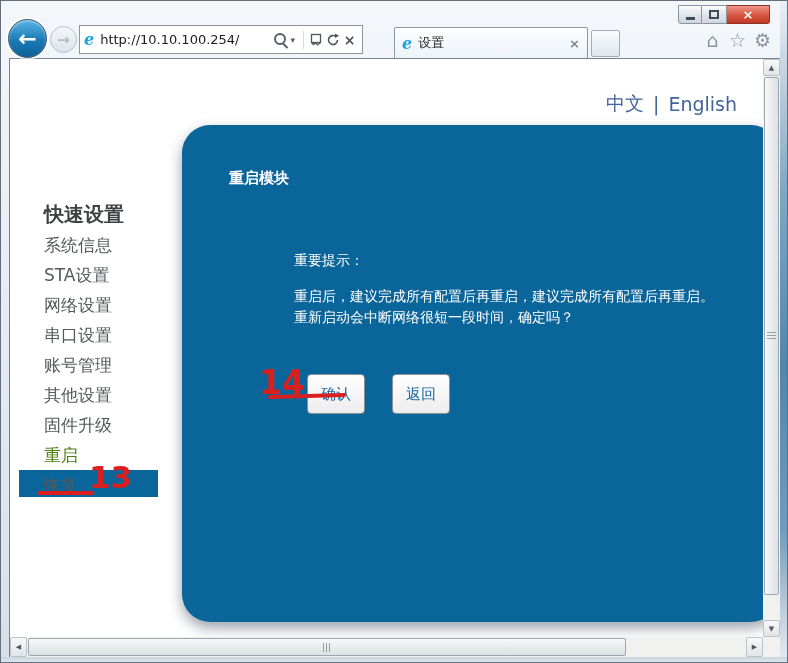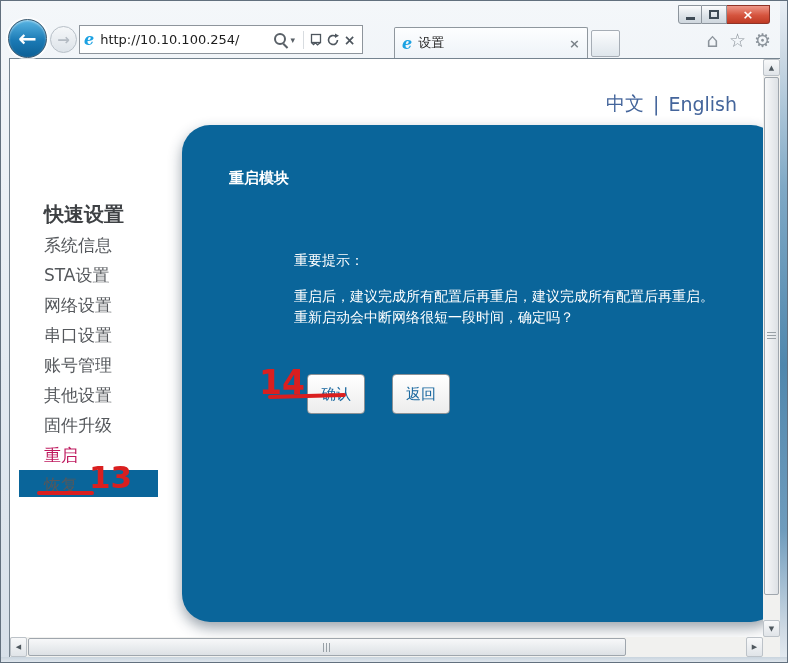--- a/index.html
+++ b/index.html
@@ -65,21 +65,21 @@
     border:1px solid #75838f;background:#ffffff;
   }
   .page{position:absolute;left:0;top:0;width:753px;height:578px;background:#ffffff;overflow:hidden;}
   
   .lang{position:absolute;top:32px;right:26px;font-size:19px;color:#44659b;display:flex;gap:9px;align-items:center;}
   .lang .lsep{color:#44659b;}
   
   .sidebar{position:absolute;left:0;top:142px;width:150px;z-index:2;}
   .side-row{height:30px;line-height:30px;padding-left:34px;font-size:17px;color:#55585c;cursor:default;}
   .side-row.first{font-size:20px;font-weight:bold;color:#3e4144;height:29px;line-height:27px;}
-  .side-row.active{color:#be185d;position:relative;z-index:2;}
+  .side-row.active{color:#4d7c0f;position:relative;z-index:2;}
   .active-bar{position:absolute;left:9px;top:411px;width:139px;height:27px;background:#0a659a;z-index:1;}
   
   .panel{
     position:absolute;left:150px;top:66px;width:597px;height:497px;border-radius:28px;
     background:#0a659a;box-shadow:0 6px 14px rgba(30,50,70,.45);z-index:1;color:#fff;margin-left:22px;
   }
   .panel-title{position:absolute;left:47px;top:44px;font-size:15px;font-weight:bold;}
   .panel-notice{position:absolute;left:112px;top:127px;font-size:14px;}
   .panel-msg{position:absolute;left:112px;top:161px;font-size:14px;line-height:21px;width:475px;}
   .panel-msg span{display:block;}

